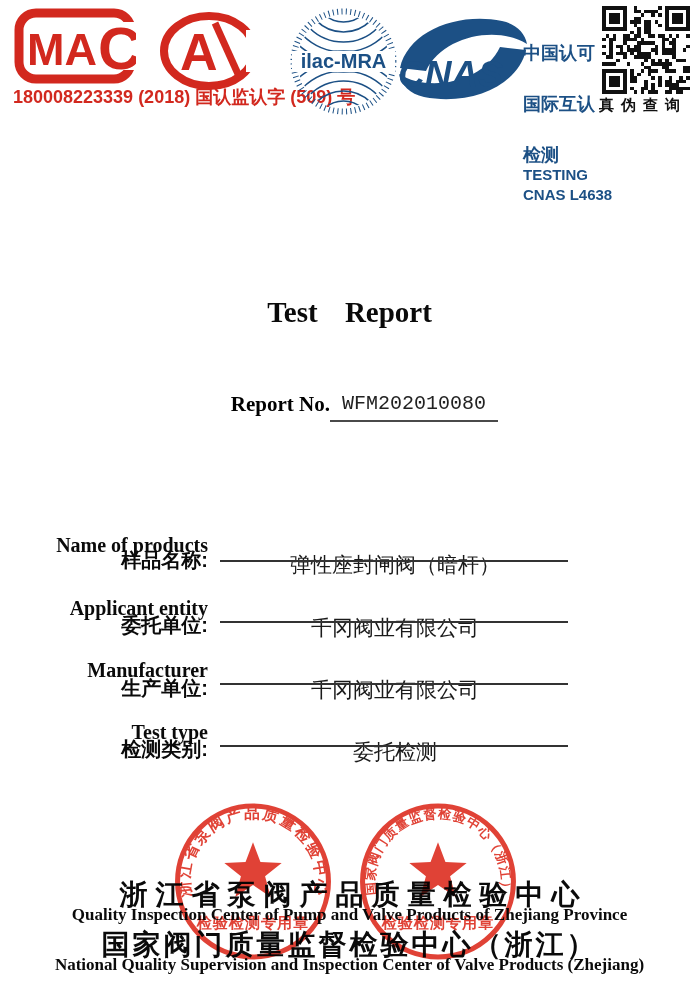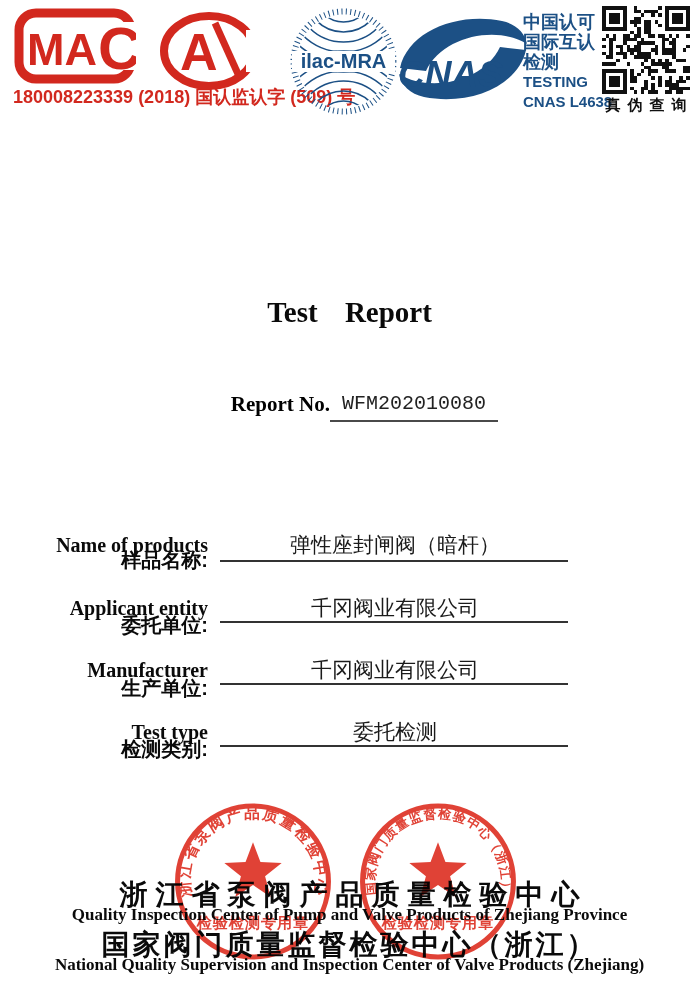--- a/index.html
+++ b/index.html
@@ -7,45 +7,45 @@
         font-family:"Liberation Serif","DejaVu Serif",serif;overflow:hidden;}
   .abs{position:absolute;}
   .red{color:#d2281e;}
   .blue{color:#1c5085;}
 
   
   .cert-line{left:13px;top:85px;font-size:18px;font-weight:bold;white-space:nowrap;
              font-family:"Liberation Sans",sans-serif;}
   .cnas-text{left:523px;top:12px;line-height:20px;font-weight:bold;
              font-family:"Liberation Sans",sans-serif;}
-  .cnas-text .zh{font-size:18px;}
+  .cnas-text .zh{font-size:18px;margin-top:31px;}
   .cnas-text .en{font-size:15px;}
   .qr-wrap{left:601px;top:6px;width:90px;height:88px;}
-  .qr-caption{left:592px;top:96px;width:108px;text-align:center;font-size:15px;font-weight:bold;
+  .qr-caption{left:592px;top:96px;width:108px;font-size:15px;font-weight:bold;
               letter-spacing:7px;text-indent:7px;color:#111;}
 
   
   .title-zh{left:0;top:188px;width:699px;text-align:center;font-size:73px;font-weight:bold;
             letter-spacing:60px;text-indent:60px;color:#0a0a0a;white-space:nowrap;}
   .title-en{left:0;top:296px;width:699px;text-align:center;font-size:29px;font-weight:bold;
             word-spacing:20px;color:#0a0a0a;}
 
   
   .rn-zh{left:0;top:366px;width:330px;text-align:right;font-size:20px;font-weight:bold;
          font-family:"Liberation Sans",sans-serif;}
   .rn-en{left:0;top:392px;width:330px;text-align:right;font-size:21px;font-weight:bold;}
   .rn-value{left:330px;top:392px;width:168px;text-align:center;font-size:20px;
             font-family:"Liberation Mono","DejaVu Sans Mono",monospace;color:#222;}
   .rn-line{left:330px;top:420px;width:168px;border-top:2px solid #4a4a4a;height:0;}
 
   
   .f-zh{left:0;width:208px;text-align:right;font-size:20px;font-weight:bold;
         font-family:"Liberation Sans",sans-serif;color:#0a0a0a;margin-top:41px;}
   .f-en{left:0;width:208px;text-align:right;font-size:20px;font-weight:bold;color:#0a0a0a;}
-  .f-val{left:222px;width:346px;text-align:center;font-size:21px;color:#1a1a1a;}
+  .f-val{left:222px;width:346px;text-align:center;font-size:21px;color:#1a1a1a;margin-top:20px;}
   .f-line{left:220px;width:348px;border-top:2px solid #333;height:0;}
 
   
   .f1-zh{left:0;top:876px;width:699px;text-align:center;font-size:28px;font-weight:bold;
          letter-spacing:8px;text-indent:8px;color:#0a0a0a;white-space:nowrap;}
   .f1-en{left:0;top:905px;width:699px;text-align:center;font-size:17px;font-weight:bold;color:#0a0a0a;}
   .f2-zh{left:0;top:926px;width:699px;text-align:center;font-size:28px;font-weight:bold;
          letter-spacing:3px;color:#0a0a0a;white-space:nowrap;}
   .f2-en{left:0;top:955px;width:699px;text-align:center;font-size:17px;font-weight:bold;color:#0a0a0a;}
 

